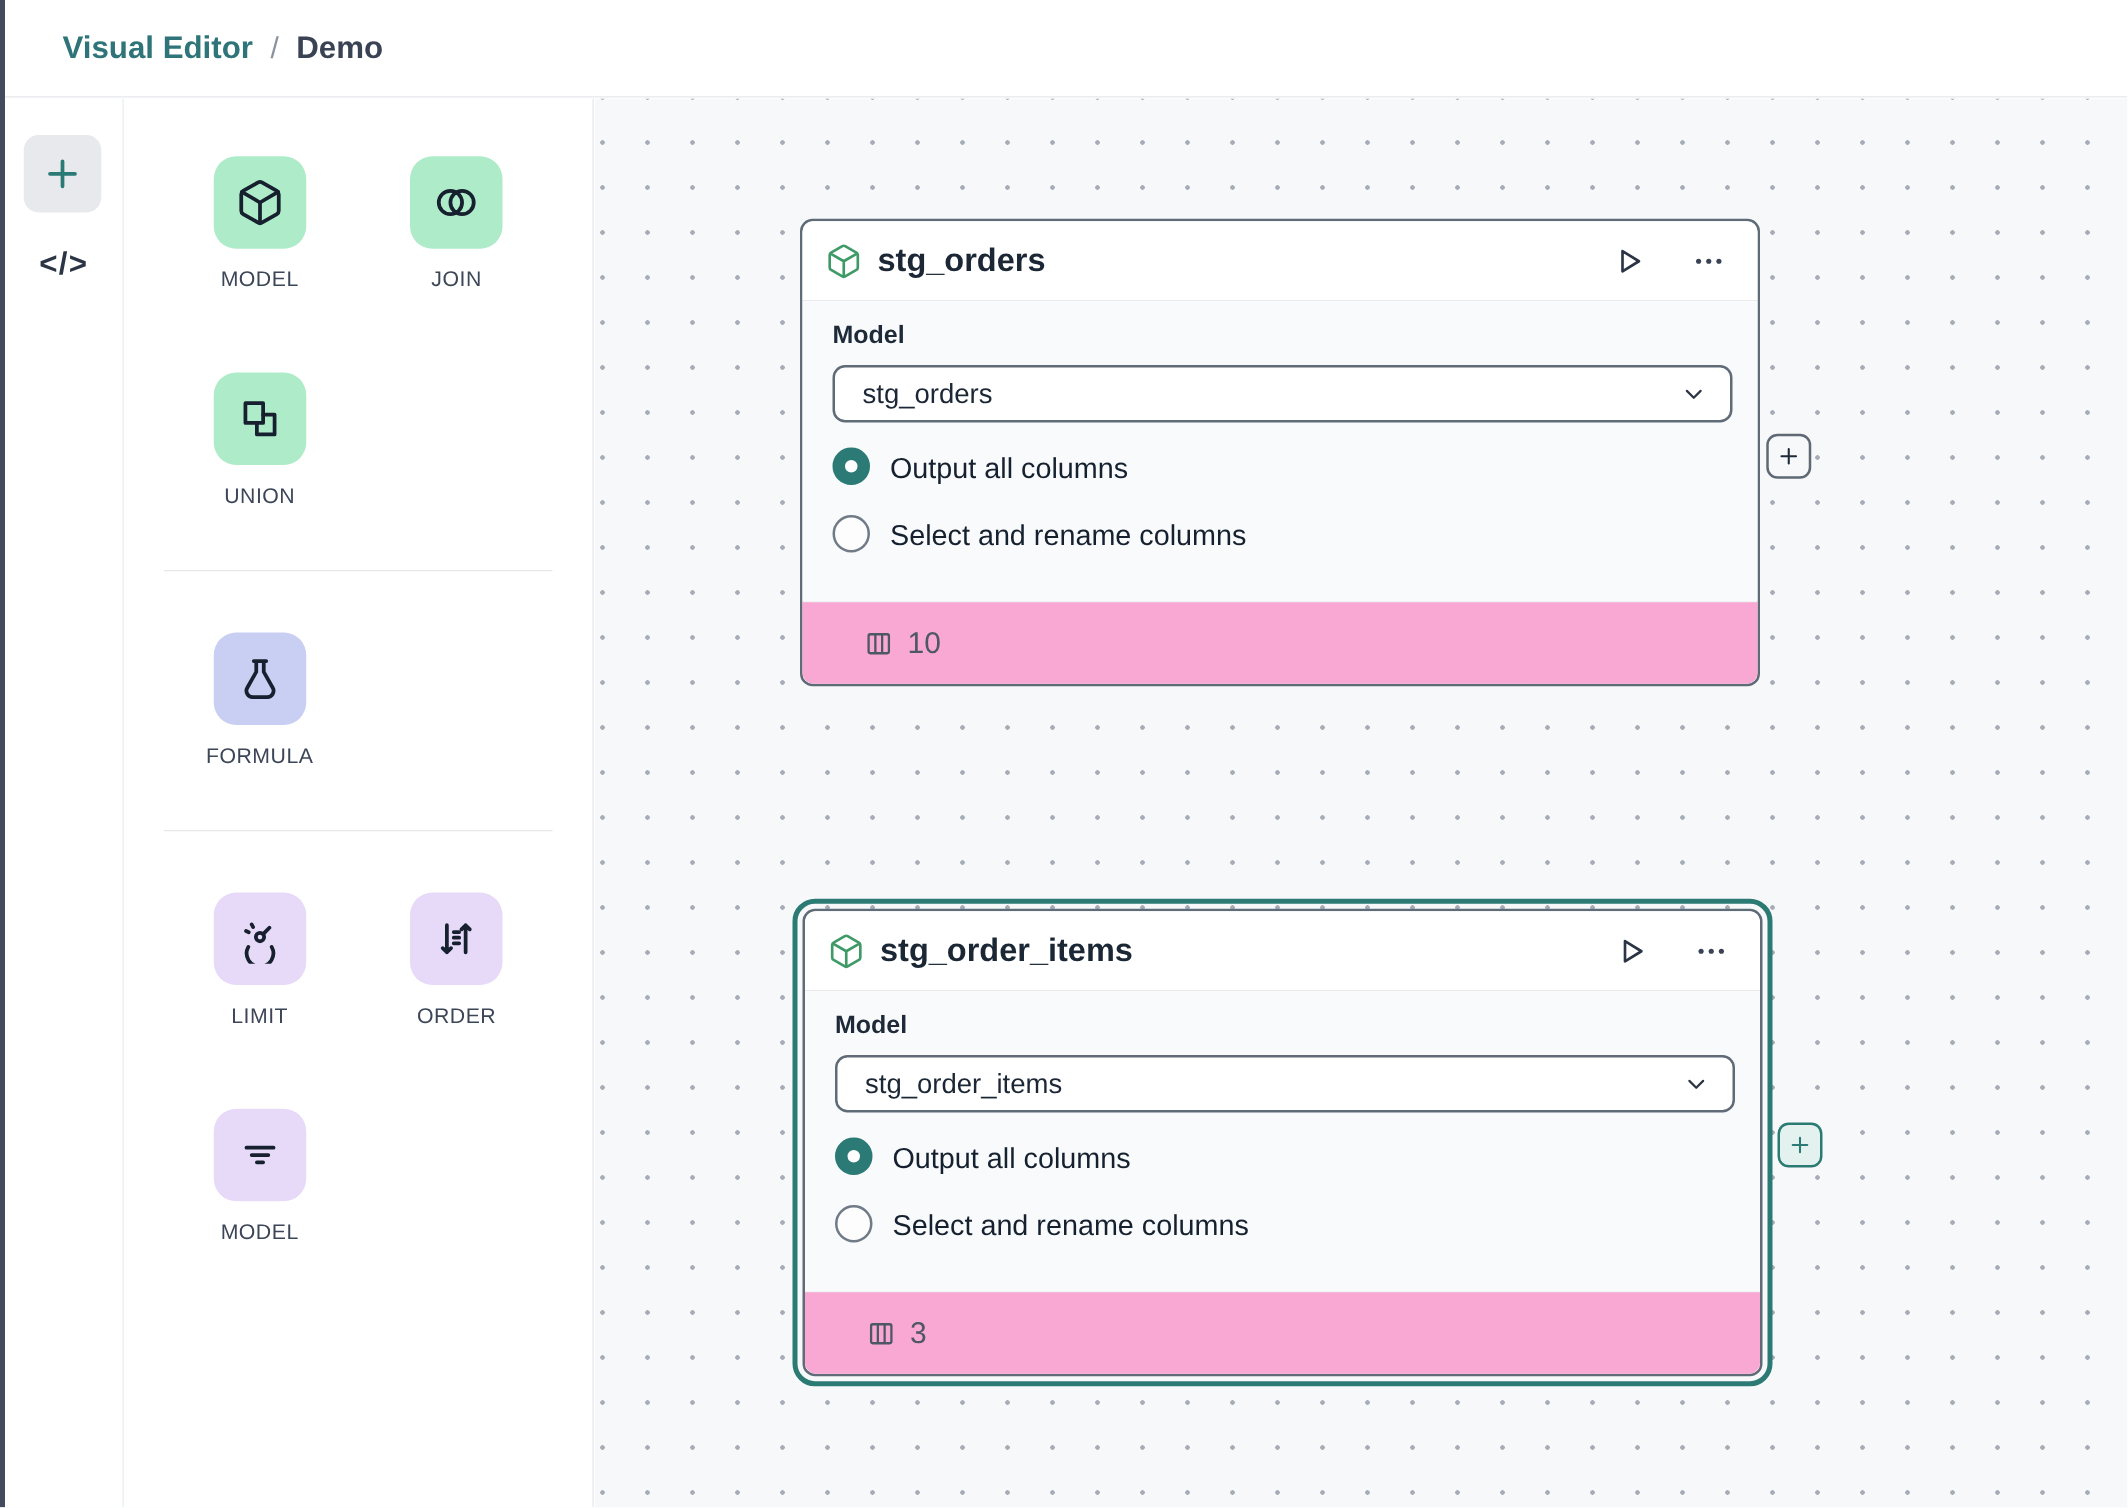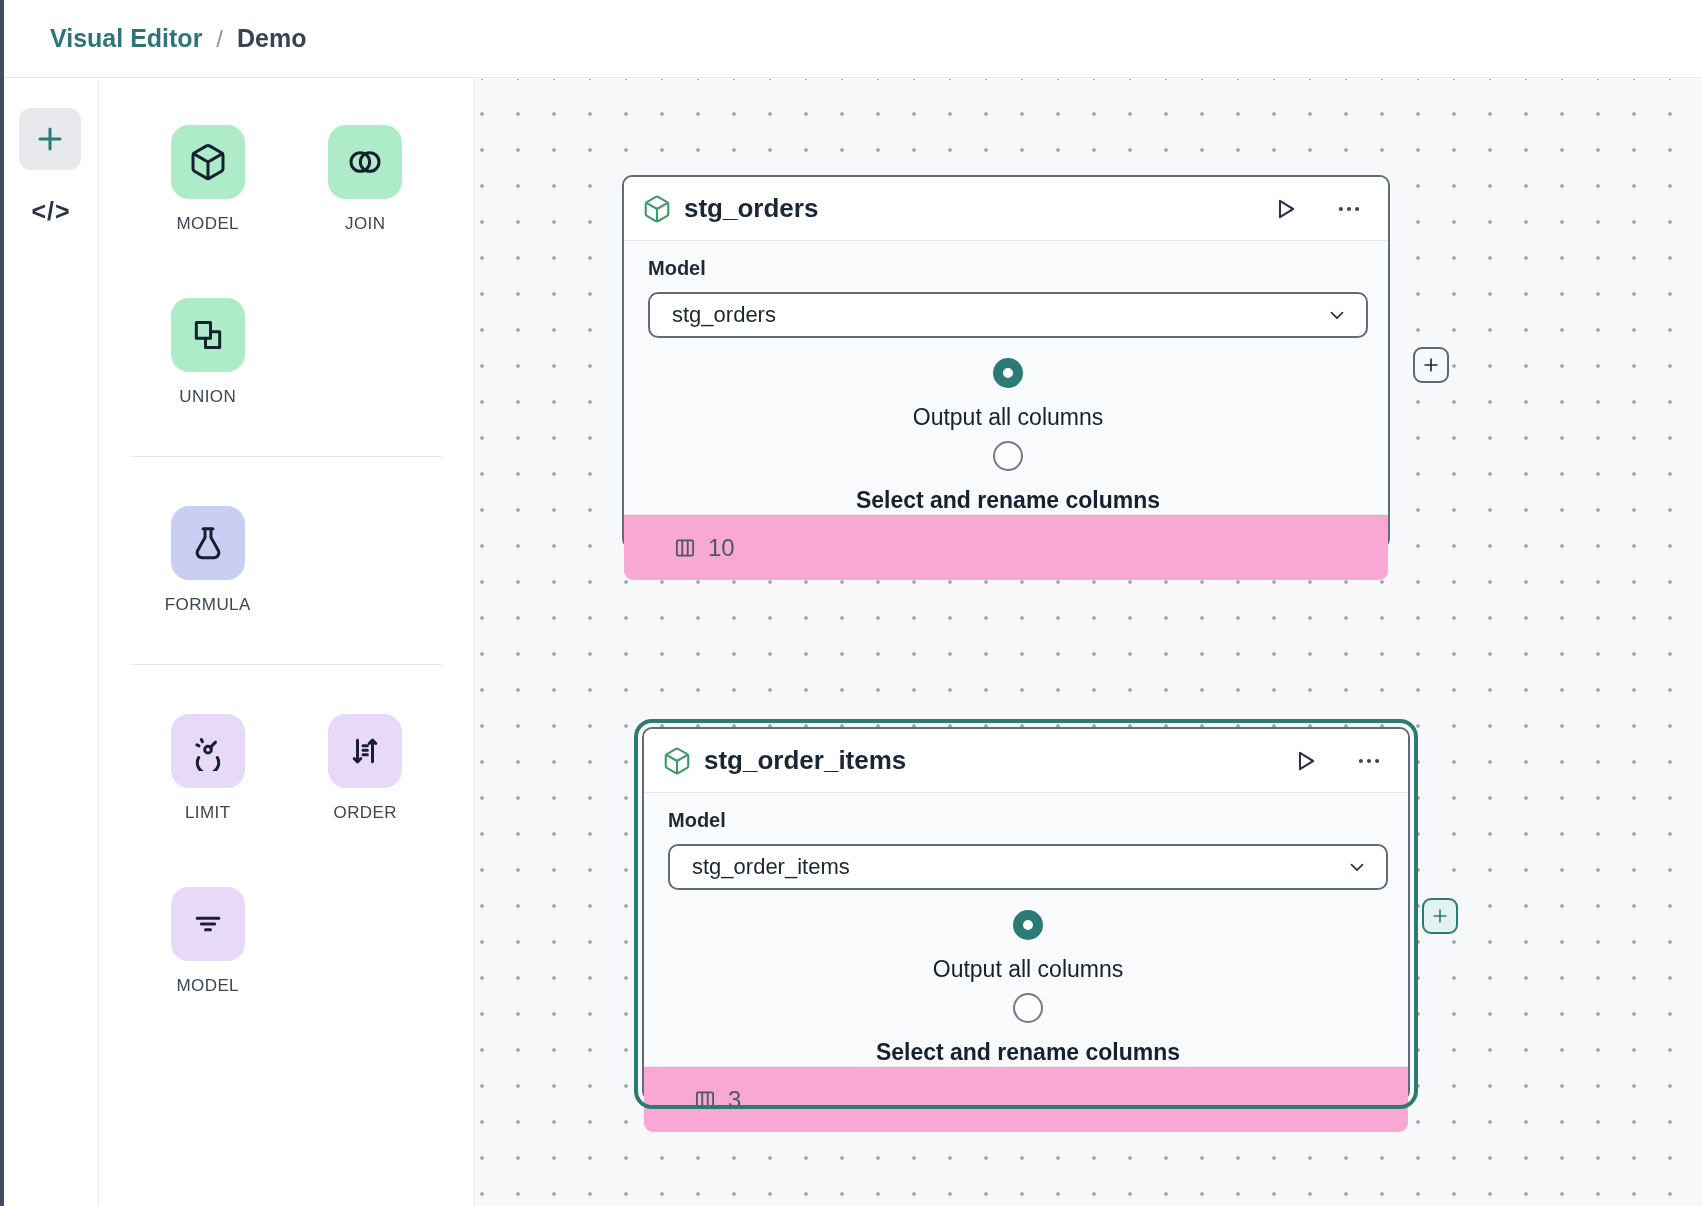--- a/index.html
+++ b/index.html
@@ -53,22 +53,22 @@
                  padding:0 26px 0 18px; border-bottom:1px solid #e8eaec; background:#ffffff;
                  border-radius:9px 9px 0 0; }
   .node-title { flex:1; font-size:26px; font-weight:600; color:#1c2735; }
   .node-play { cursor:pointer; display:flex; margin-right:24px; }
   .node-menu { cursor:pointer; display:flex; }
   .node-body { flex:1; background:#f8fafb; padding:16px 20px 0 24px; }
   .model-label { font-size:20px; font-weight:700; color:#1f2a39; }
   .model-select { margin-top:12px; height:46px; background:#ffffff; border:2px solid #606b78;
                   border-radius:10px; display:flex; align-items:center; justify-content:space-between;
                   padding:0 18px 0 22px; font-size:22px; color:#1c2735; cursor:pointer; }
-  .radio-row { display:flex; align-items:center; gap:16px; margin-top:20px; cursor:pointer;flex-direction:column; }
-  .radio-row + .radio-row { margin-top:10px;font-weight:bold; }
+  .radio-row { display:flex; align-items:flex-end; gap:16px; margin-top:20px; cursor:pointer; }
+  .radio-row + .radio-row { margin-top:24px; }
   .radio-on { width:30px; height:30px; border-radius:50%; background:#ffffff;
               border:10px solid #2b7a76; flex:0 0 30px; }
   .radio-off { width:30px; height:30px; border-radius:50%; background:#fdfdfe;
                border:2px solid #717b87; flex:0 0 30px; }
   .radio-label { font-size:23px; color:#16212f; }
   .node-footer { height:66px; flex:0 0 66px; background:#f9a8d4; border-top:1px solid #e8eaec;
                  display:flex; align-items:center; justify-content:flex-start; gap:10px;
                  padding-right:26px; border-radius:0 0 9px 9px;padding-left:48px; }
   .col-count { font-size:24px; color:#4e5765; }
 
@@ -175,21 +175,21 @@
             </svg>
           </div>
           <span class="op-label">MODEL</span>
         </div>
       </div>
     </div>
   </div>
 
   <div class="canvas">
 
-    <div class="node" style="left:146px; top:96px;">
+    <div class="node" style="left:164px; top:96px;">
       <div class="node-header">
         <svg width="30" height="30" viewBox="0 0 24 24">
           <path d="M21 16V8a1.8 1.8 0 0 0-.9-1.56l-7.2-4.1a1.8 1.8 0 0 0-1.8 0l-7.2 4.1A1.8 1.8 0 0 0 3 8v8a1.8 1.8 0 0 0 .9 1.56l7.2 4.1a1.8 1.8 0 0 0 1.8 0l7.2-4.1A1.8 1.8 0 0 0 21 16z M3.3 6.95 12 12l8.7-5.05 M12 22V12" stroke="#3f9a68" stroke-width="1.7" fill="none" stroke-linecap="round" stroke-linejoin="round"></path>
         </svg>
         <span class="node-title">stg_orders</span>
         <span class="node-play">
           <svg width="30" height="30" viewBox="0 0 24 24">
             <path d="M8 5.5 18.5 12 8 18.5z" stroke="#2c3545" stroke-width="1.7" fill="none" stroke-linejoin="round"></path>
           </svg>
         </span>

